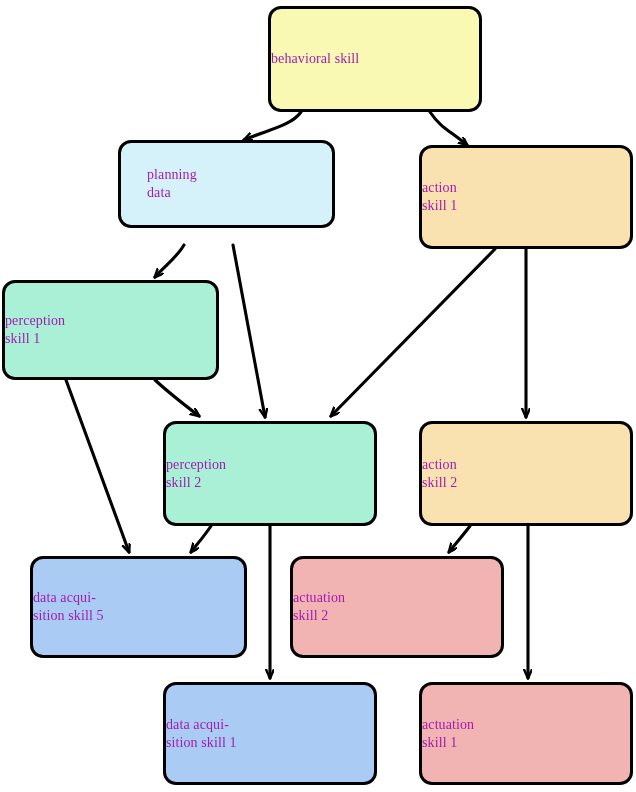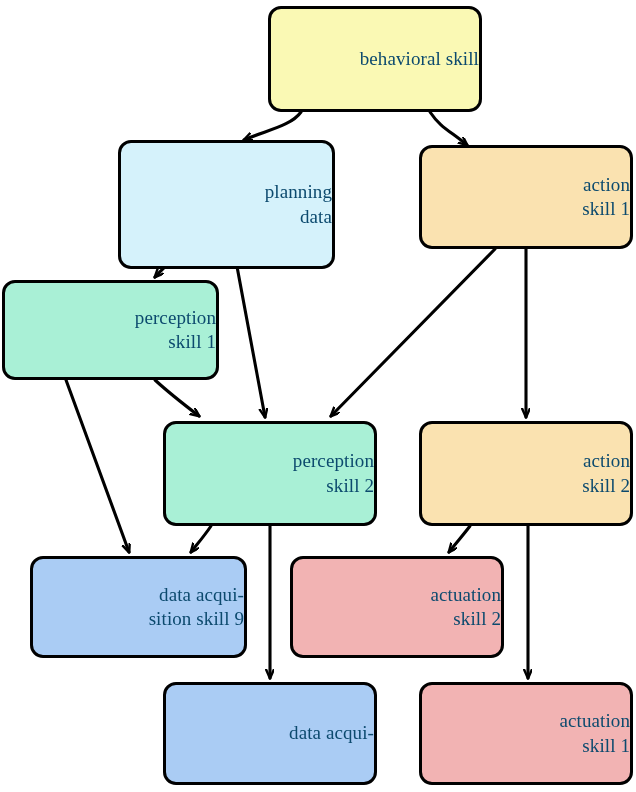--- a/index.html
+++ b/index.html
@@ -23,25 +23,25 @@
     height: 792px;
     pointer-events: none;
   }
   .node {
     position: absolute;
     box-sizing: border-box;
     border: 3.2px solid #000000;
     border-radius: 13px;
     display: flex;
     flex-direction: column;
-    align-items: flex-end;
+    align-items: flex-start;
     justify-content: center;
     text-align: center;
-    color: #0c4a6e;
-    font-size: 19px;
+    color: #a21caf;
+    font-size: 14px;
     line-height: 1.27;
     letter-spacing: 0.1px;
     z-index: 2;
   }
   .node .line {
     display: block;
     white-space: nowrap;
   }
 </style>
 </head>
@@ -68,21 +68,21 @@
       <path d="M 270,526 L 270,678"></path>
       <path d="M 470,526 C 464,534 457,542 449,552"></path>
       <path d="M 528,526 L 528,678"></path>
     </g>
   </svg>
 
   <div class="node" style="left:268px; top:6px; width:214px; height:106px; background:#faf9b4;">
     <span class="line">behavioral skill</span>
   </div>
 
-  <div class="node" style="left:118px; top:140px; width:217px; height:129px; background:#d5f2fb;">
+  <div class="node" style="left:118px; top:140px; width:217px; height:88px; background:#d5f2fb;padding-left:26px;">
     <span class="line">planning</span>
     <span class="line">data</span>
   </div>
 
   <div class="node" style="left:419px; top:145px; width:214px; height:104px; background:#fae2b0;">
     <span class="line">action</span>
     <span class="line">skill 1</span>
   </div>
 
   <div class="node" style="left:2px; top:280px; width:217px; height:100px; background:#a9f0d6;">
@@ -95,30 +95,31 @@
     <span class="line">skill 2</span>
   </div>
 
   <div class="node" style="left:419px; top:421px; width:214px; height:105px; background:#fae2b0;">
     <span class="line">action</span>
     <span class="line">skill 2</span>
   </div>
 
   <div class="node" style="left:30px; top:556px; width:217px; height:102px; background:#aaccf4;">
     <span class="line">data acqui-</span>
-    <span class="line">sition skill 9</span>
+    <span class="line">sition skill 5</span>
   </div>
 
   <div class="node" style="left:290px; top:556px; width:214px; height:102px; background:#f2b3b3;">
     <span class="line">actuation</span>
     <span class="line">skill 2</span>
   </div>
 
   <div class="node" style="left:163px; top:682px; width:214px; height:103px; background:#aaccf4;">
     <span class="line">data acqui-</span>
+    <span class="line">sition skill 1</span>
   </div>
 
   <div class="node" style="left:419px; top:682px; width:214px; height:103px; background:#f2b3b3;">
     <span class="line">actuation</span>
     <span class="line">skill 1</span>
   </div>
 
 </div>
 
 </body></html>

